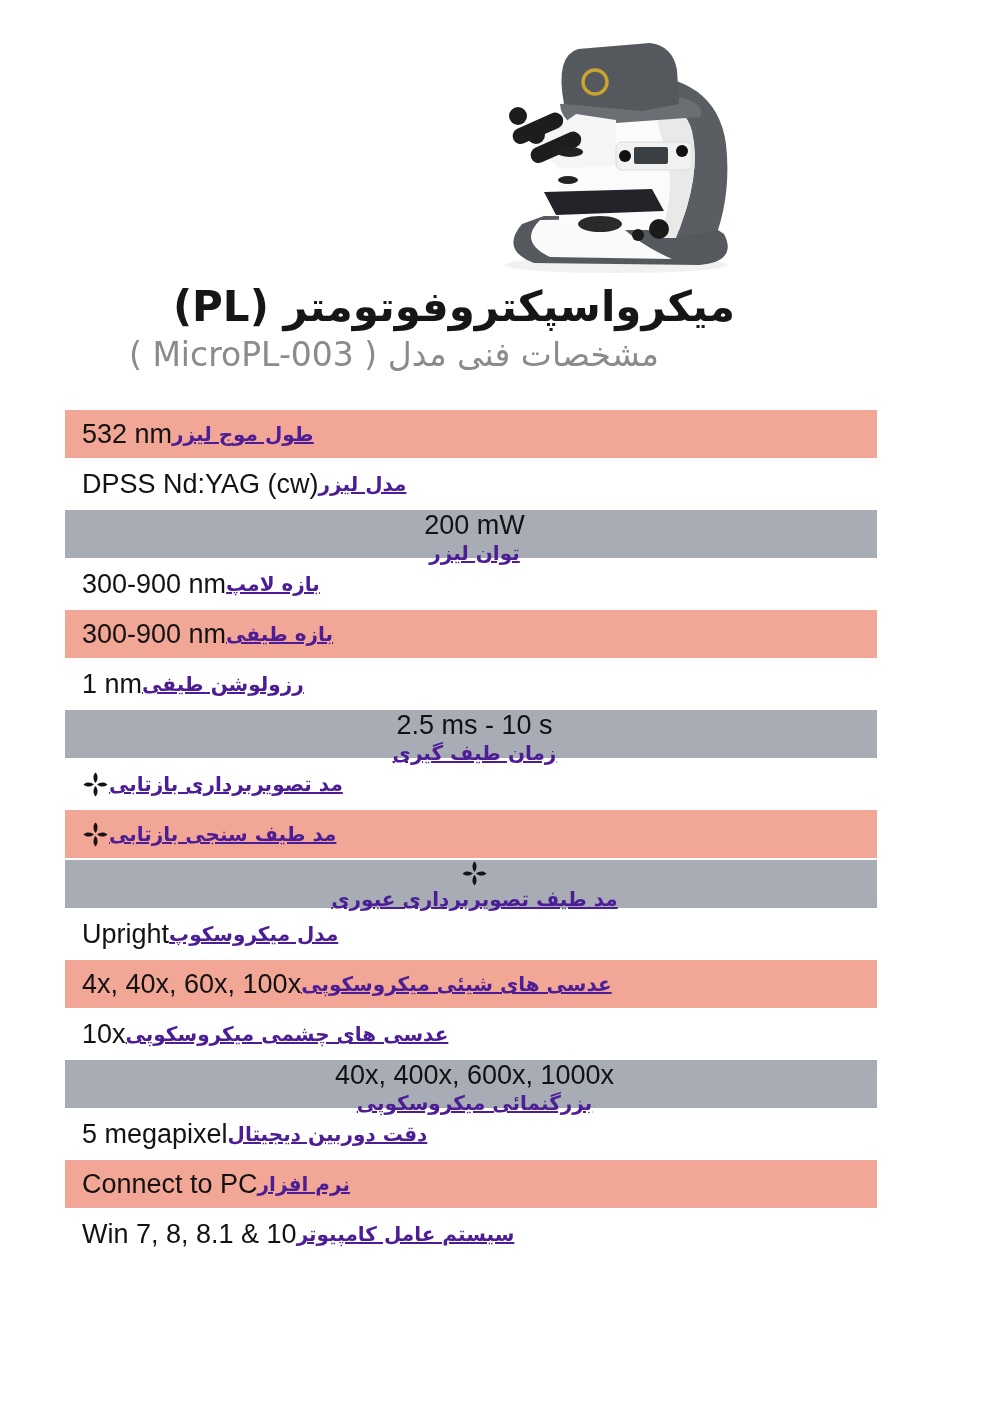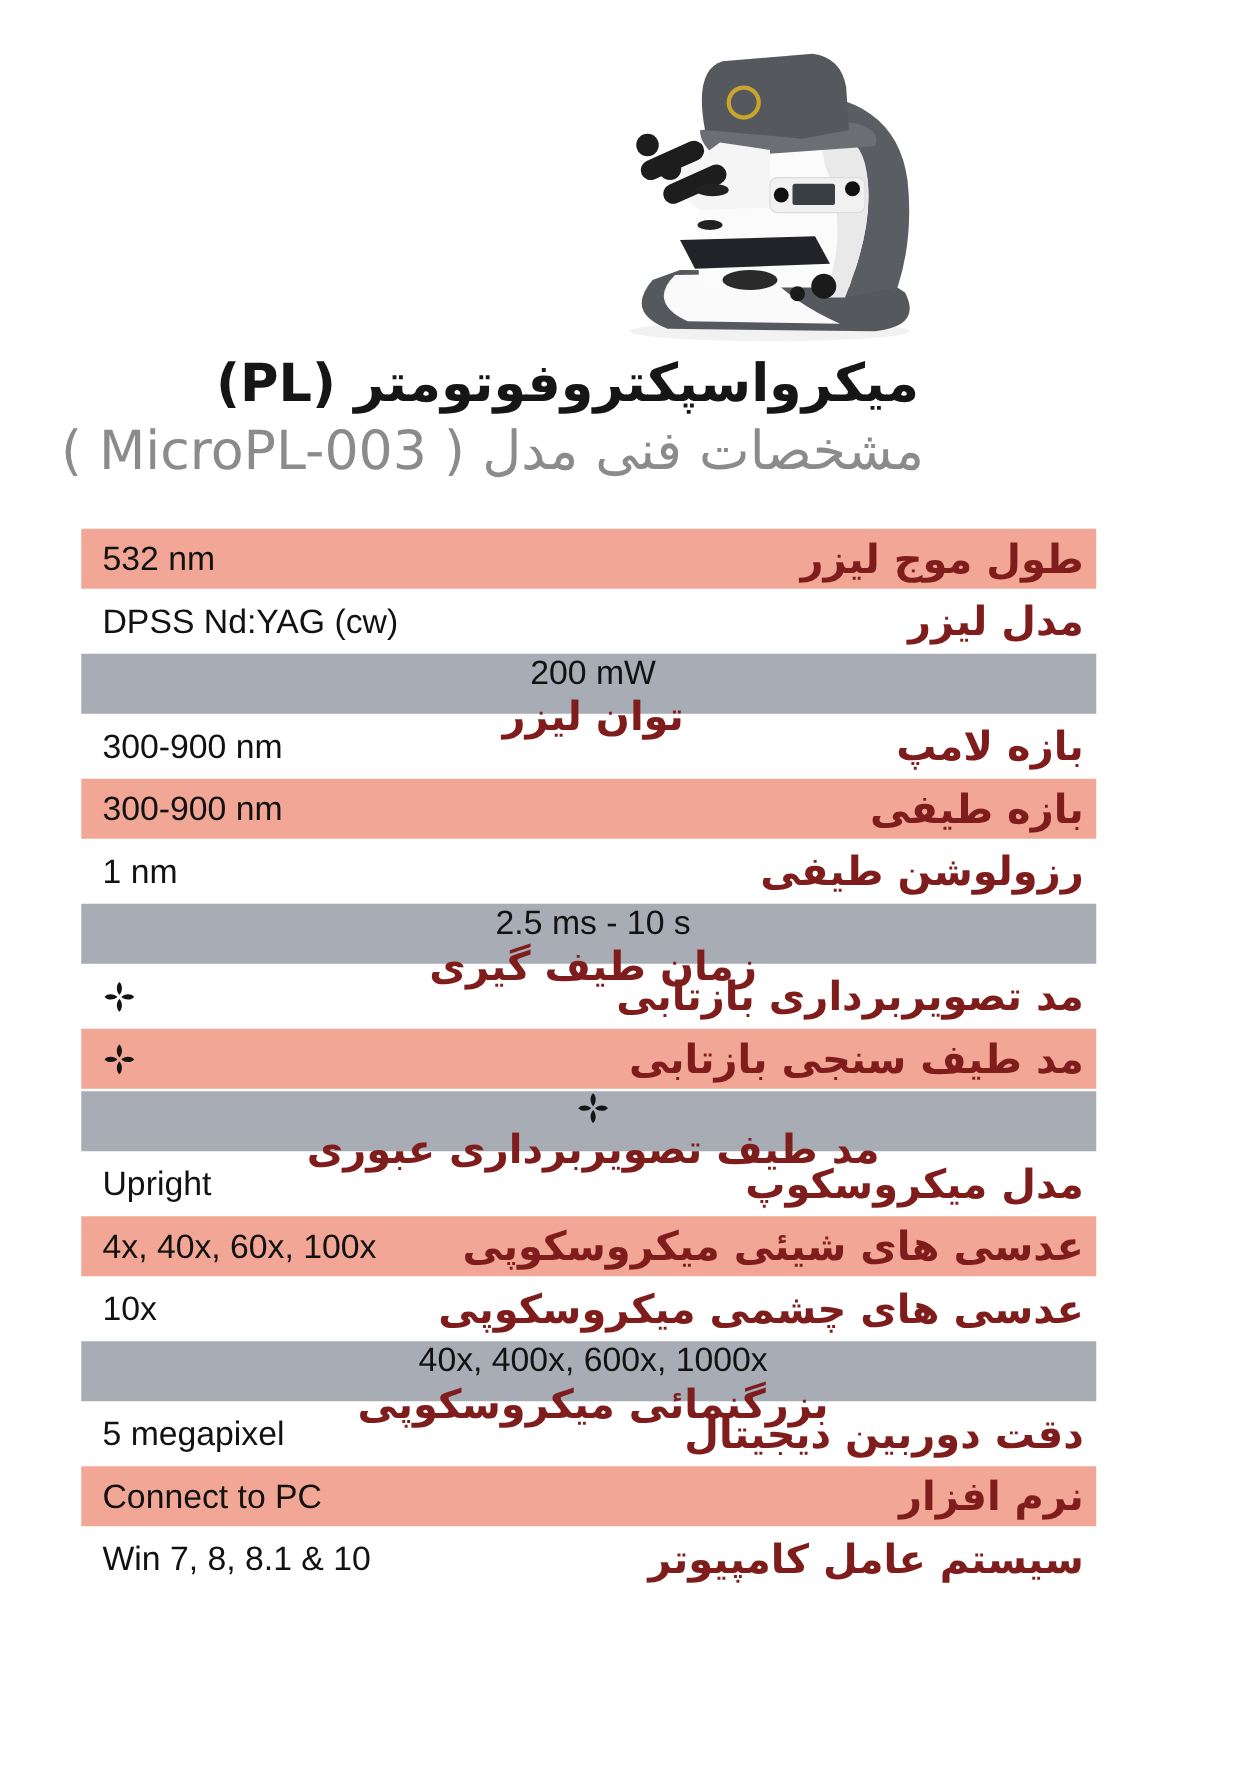--- a/index.html
+++ b/index.html
@@ -10,34 +10,34 @@
   
   .hero{width:992px;padding-top:14px;display:flex;justify-content:center;}
   .hero svg{margin-left:230px;}
 
   
   .titles{width:992px;box-sizing:border-box;}
   h1.title{margin:2px 0 0 0;padding-right:84px;text-align:center;
            font-size:42px;font-weight:bold;color:#161616;
            font-family:"DejaVu Sans", sans-serif;direction:rtl;line-height:1.25;}
   h2.subtitle{margin:0;padding-right:204px;text-align:center;
-           font-size:43px;font-weight:400;color:#8b8b8b;
+           font-size:33px;font-weight:400;color:#8b8b8b;
            font-family:"DejaVu Sans", sans-serif;direction:rtl;line-height:1.3;}
 
   
   .spec-table{width:812px;margin:34px 0 0 65px;}
   .row{height:48px;margin-bottom:2px;display:flex;align-items:center;
-       justify-content:space-between;box-sizing:border-box;
+       box-sizing:border-box;
        padding:0 10px 0 17px;background:#ffffff;}
   .row.bg-salmon{background:var(--salmon,#f2a696);}
   .row.bg-gray{background:var(--gray,#a8adb5);flex-direction:column;}
   .row .value{font-size:27px;color:#121212;white-space:nowrap;
        font-family:"Liberation Sans","DejaVu Sans",sans-serif;display:flex;align-items:center;}
-  .row .label{font-size:32px;font-weight:bold;color:#7f1d1d;direction:rtl;
-       white-space:nowrap;font-family:"DejaVu Sans",sans-serif;}
+  .row .label{font-size:20px;font-weight:bold;color:#4c1d95;direction:rtl;
+       white-space:nowrap;font-family:"DejaVu Sans",sans-serif;text-decoration:underline;}
   .petal-icon{width:27px;height:27px;display:block;}
 </style>
 </head>
 <body>
 
 <div class="page">
 
   <div class="hero">
     <svg width="290" height="265" viewBox="0 0 290 265" aria-hidden="true">
 

